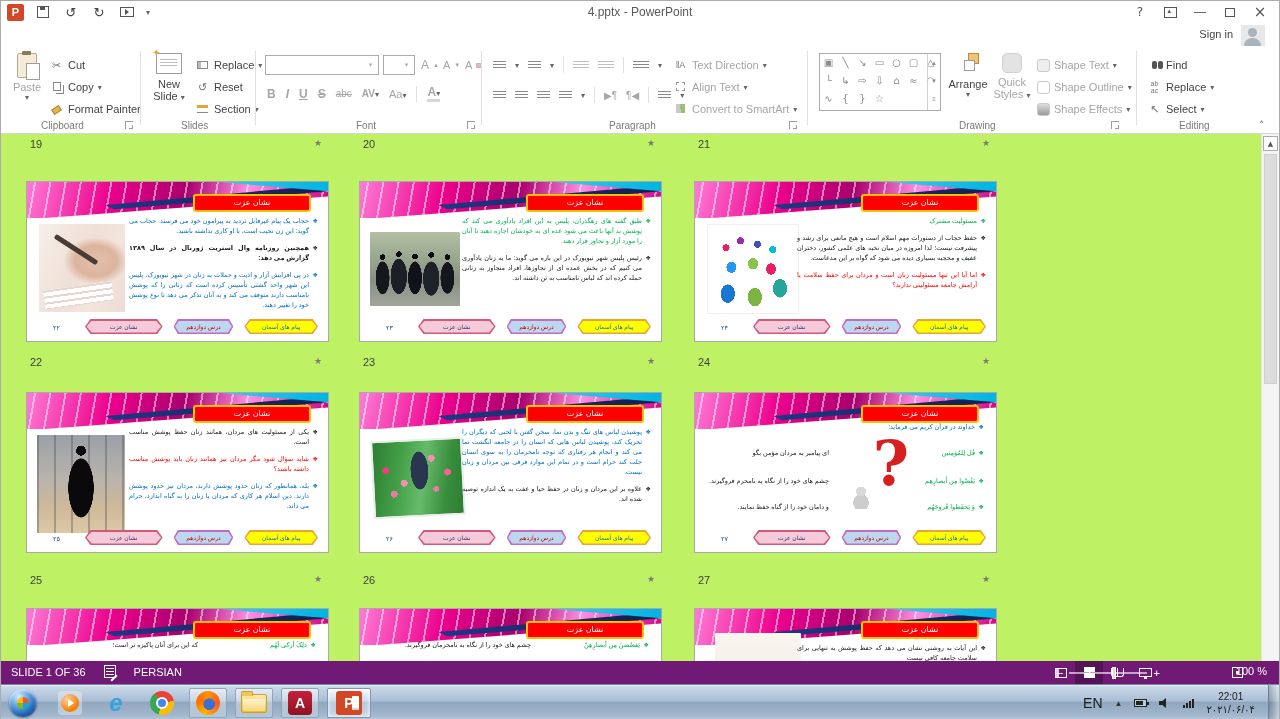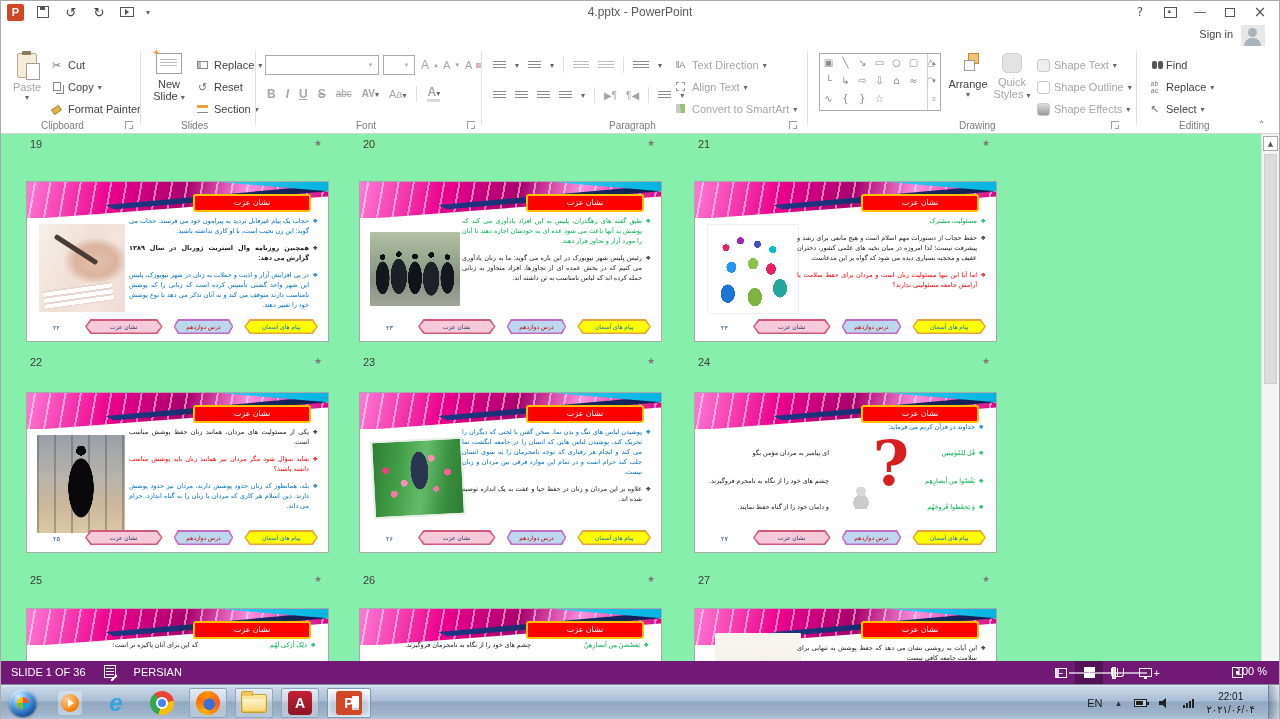--- a/index.html
+++ b/index.html
@@ -84,21 +84,21 @@
   .sg-scroll { position:absolute; right:0; top:0; bottom:0; width:13px; border-left:1px solid #d0d0d0;
                font-size:6px; color:#888; text-align:center; line-height:18px; }
   .arr-ic { width:24px; height:22px; position:relative; margin:2px auto 3px; }
   .arr-ic i { position:absolute; width:11px; height:11px; border:1px solid #c08b36; background:#f0c377; }
   .arr-ic i:nth-child(2) { left:8px; top:7px; background:#fff; border-color:#9d9d9d; }
   .qs-ic { width:20px; height:20px; margin:2px auto 3px; background:#e3e3e3; border-radius:5px;
            border:1px solid #cfcfcf; }
   .sf-ic { width:13px; height:13px; border-radius:3px; border:1px solid #c9c9c9; background:#eee; }
 
   
-  #sorter { position:absolute; left:0; top:133px; width:1278px; height:527px; background:#86efac;
+  #sorter { position:absolute; left:0; top:133px; width:1278px; height:527px; background:#bef264;
             overflow:hidden; }
   .snum { position:absolute; font-size:11px; color:#3d3d3d; }
   .sstar { position:absolute; font-size:9px; color:#7a7a7a; }
   .thumb { position:absolute; width:303px; height:161px; background:#fff; border:1px solid #a9a9a9;
            overflow:hidden; }
   .swoosh { position:absolute; left:0; top:0; right:0; height:36px; }
   .sw-pink { position:absolute; inset:0;
     background:
       repeating-linear-gradient(100deg, rgba(255,255,255,0) 0 7px, rgba(255,255,255,.5) 7px 9px, rgba(255,255,255,0) 9px 15px),
       linear-gradient(105deg,#ff7bd5 0%,#ec008c 28%,#a8006c 52%,#ff8fe0 72%,#cf007c 100%);
@@ -285,21 +285,21 @@
     background:linear-gradient(#fdf3cf,#f7d878); border-radius:1px; }
   .ic-acrobat { width:24px; height:24px; border-radius:4px;
     background:linear-gradient(#c5203a,#8e1421); color:#fff; font-weight:bold; font-size:14px;
     display:flex; align-items:center; justify-content:center; }
   .ic-ppt { width:26px; height:24px; border-radius:3px; background:#D24726; color:#fff; position:relative;
     font-weight:bold; font-size:14px; display:flex; align-items:center; justify-content:center; }
   .ic-ppt::after { content:""; position:absolute; right:3px; top:5px; width:7px; height:14px; background:#fff;
     box-shadow:inset 0 -2px 0 #d0d0d0; border-radius:1px; }
   .tray { position:absolute; right:14px; top:0; height:36px; display:flex; align-items:center; gap:12px;
           color:#1a1a1a; }
-  .tray .lang { font-size:11px; }
+  .tray .lang { font-size:14px; }
   .tray .hid { font-size:8px; color:#333; }
   .batt { width:13px; height:8px; border:1px solid #222; position:relative; background:#bcc9d9; }
   .batt::before { content:""; position:absolute; right:-3px; top:2px; width:2px; height:3px; background:#222; }
   .batt::after { content:""; position:absolute; left:1px; top:1px; bottom:1px; width:7px; background:#222; }
   .spk { position:relative; width:12px; height:10px; }
   .spk::before { content:""; position:absolute; left:0; top:3px; width:3px; height:4px; background:#222; }
   .spk::after { content:""; position:absolute; left:1px; top:0; border-right:6px solid #222;
     border-top:5px solid transparent; border-bottom:5px solid transparent; }
   .sig { display:flex; align-items:flex-end; gap:1px; height:10px; }
   .sig i { width:2px; background:#222; display:block; }

